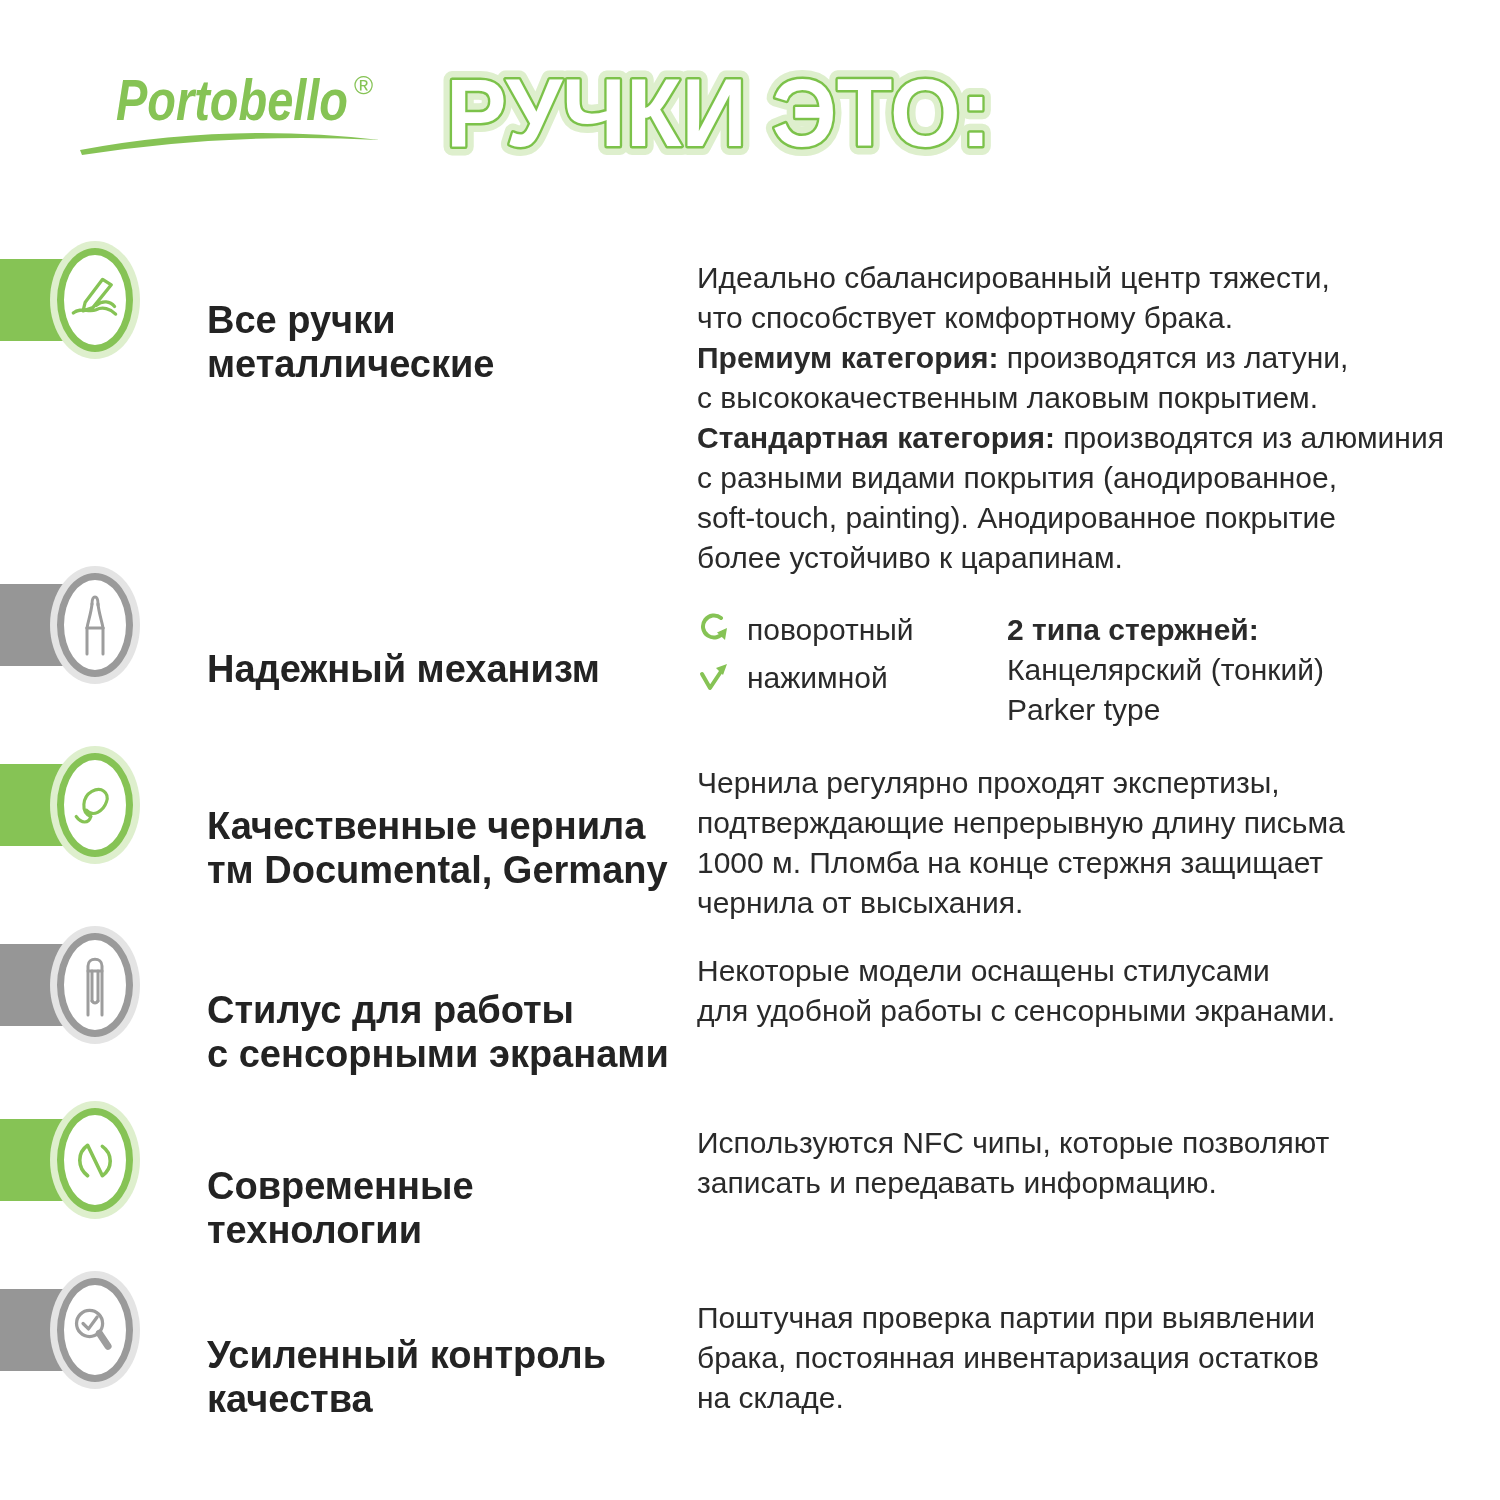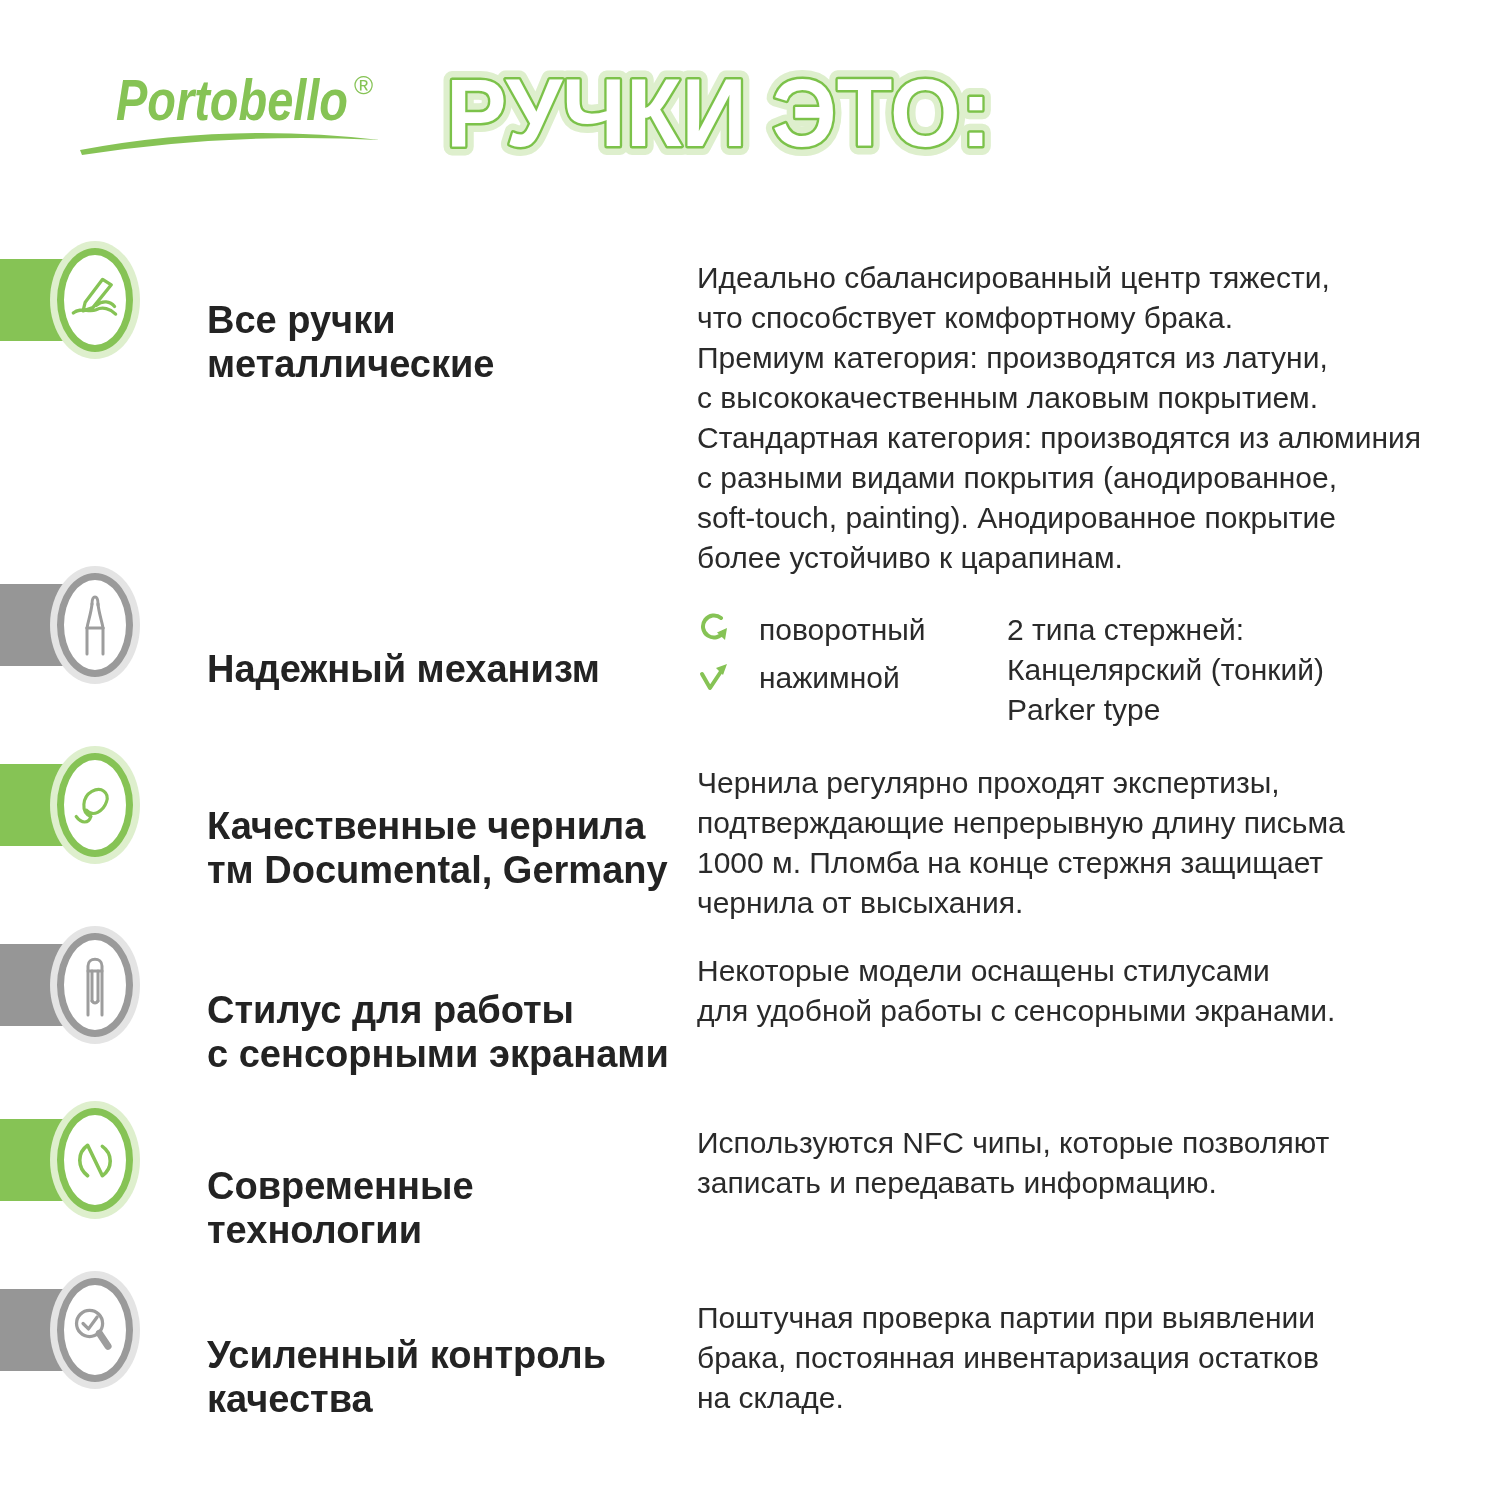--- a/index.html
+++ b/index.html
@@ -42,28 +42,28 @@
   .heading{
     position:absolute;left:207px;
     font-size:38px;line-height:44px;font-weight:bold;
     color:#232323;white-space:pre-line;letter-spacing:0;margin-top:45px;
   }
   .body-text{
     position:absolute;left:697px;
     font-size:30px;line-height:40px;
     color:#2a2a2a;white-space:pre-line;
   }
-  .body-text .b{font-weight:normal;}
+  .body-text .b{font-weight:bold;}
 
   
   .mech-list{position:absolute;left:697px;top:44px;display:flex;flex-direction:column;gap:8px;}
-  .mech-item{display:flex;align-items:center;gap:28px;height:40px;}
+  .mech-item{display:flex;align-items:center;gap:16px;height:40px;}
   .mech-label{font-size:30px;color:#2a2a2a;}
   .refills{position:absolute;left:1007px;top:44px;font-size:30px;line-height:40px;color:#2a2a2a;}
-  .refills .rt{font-weight:normal;}
+  .refills .rt{font-weight:bold;}
 
   svg{display:block;}
 </style>
 </head>
 <body>
 
 <div class="page">
 
   <svg class="logo-svg" width="320" height="104" viewBox="0 0 320 104">
     <text x="38" y="56" font-size="57" font-weight="bold" font-style="italic" fill="#86C355" textLength="232" lengthAdjust="spacingAndGlyphs">Portobello</text>

